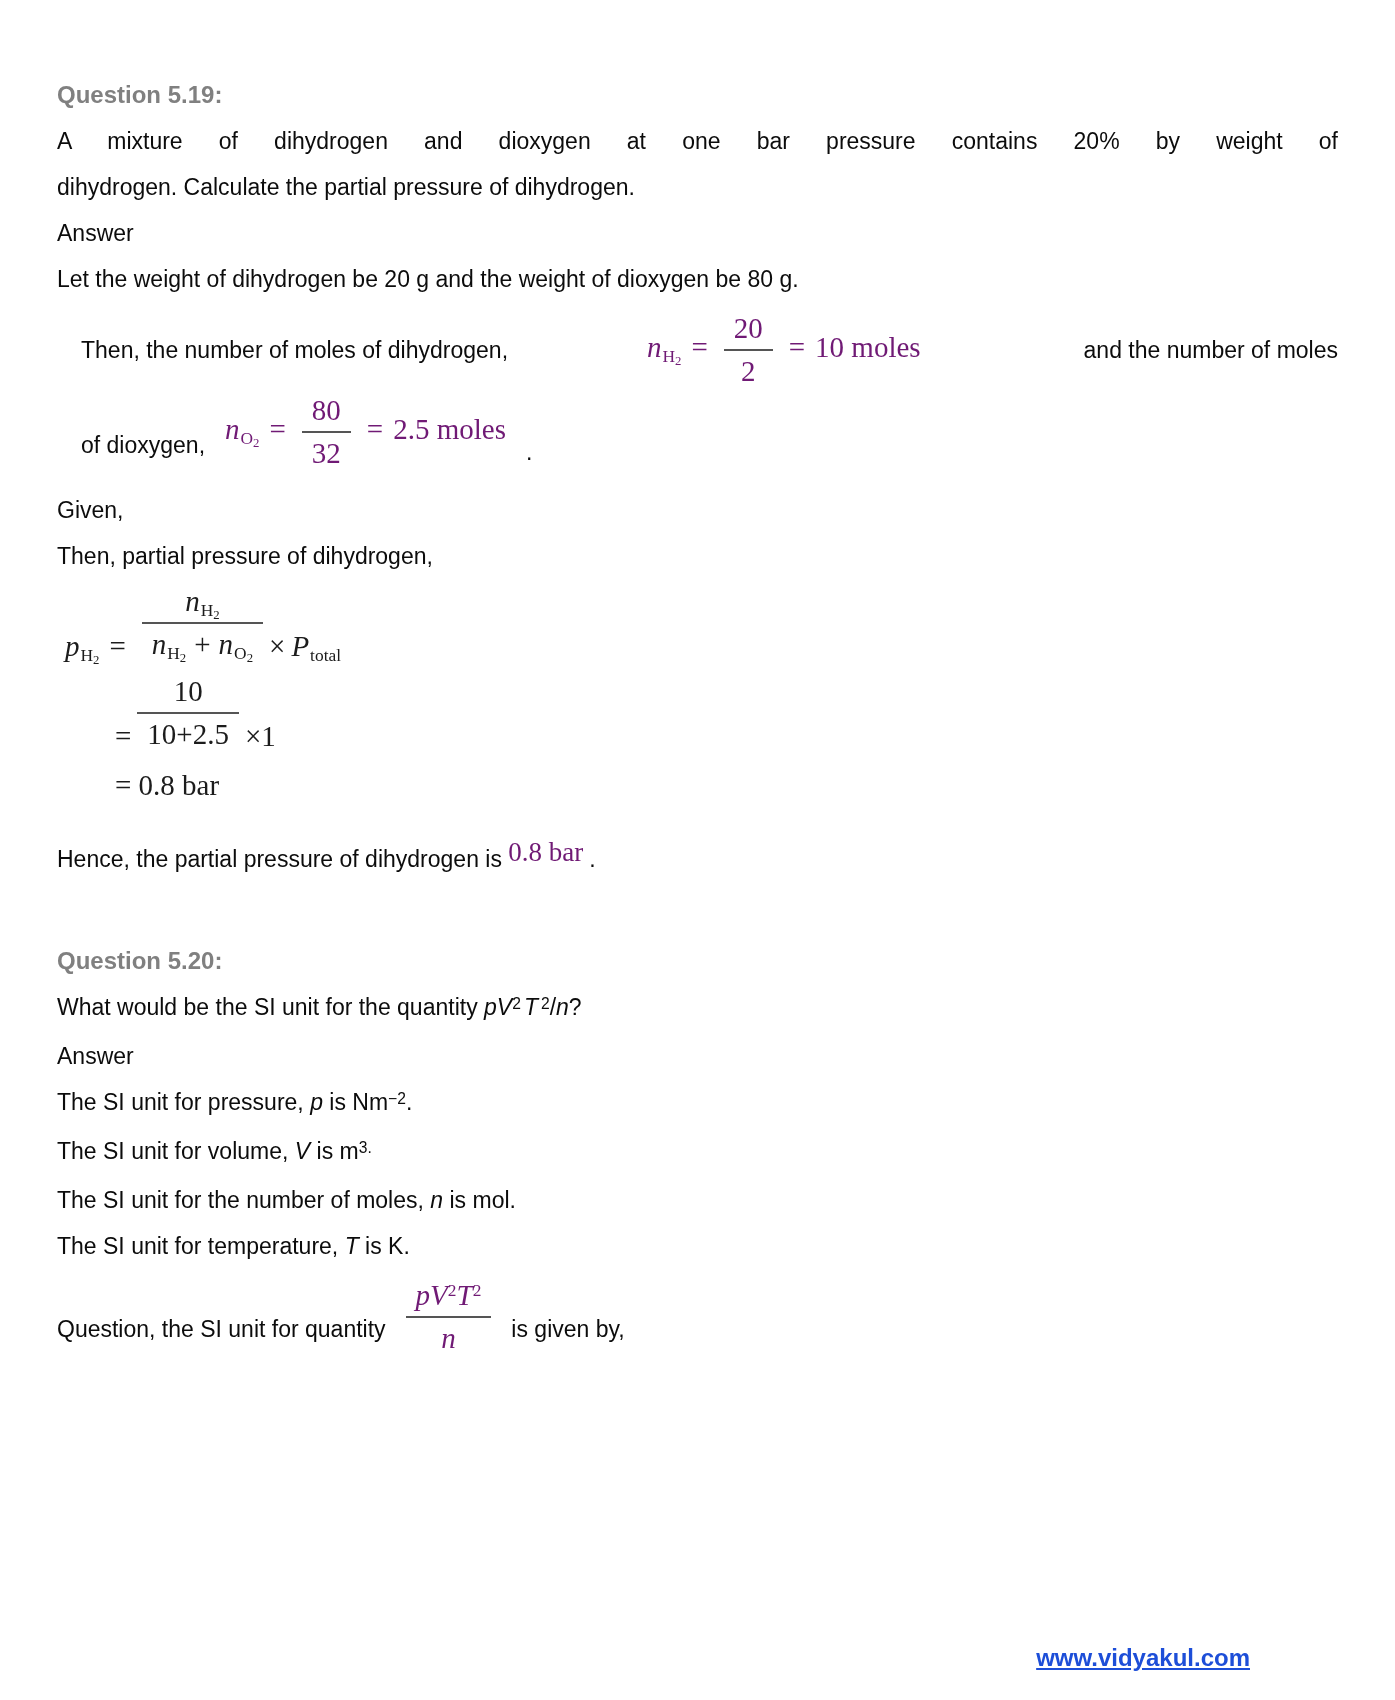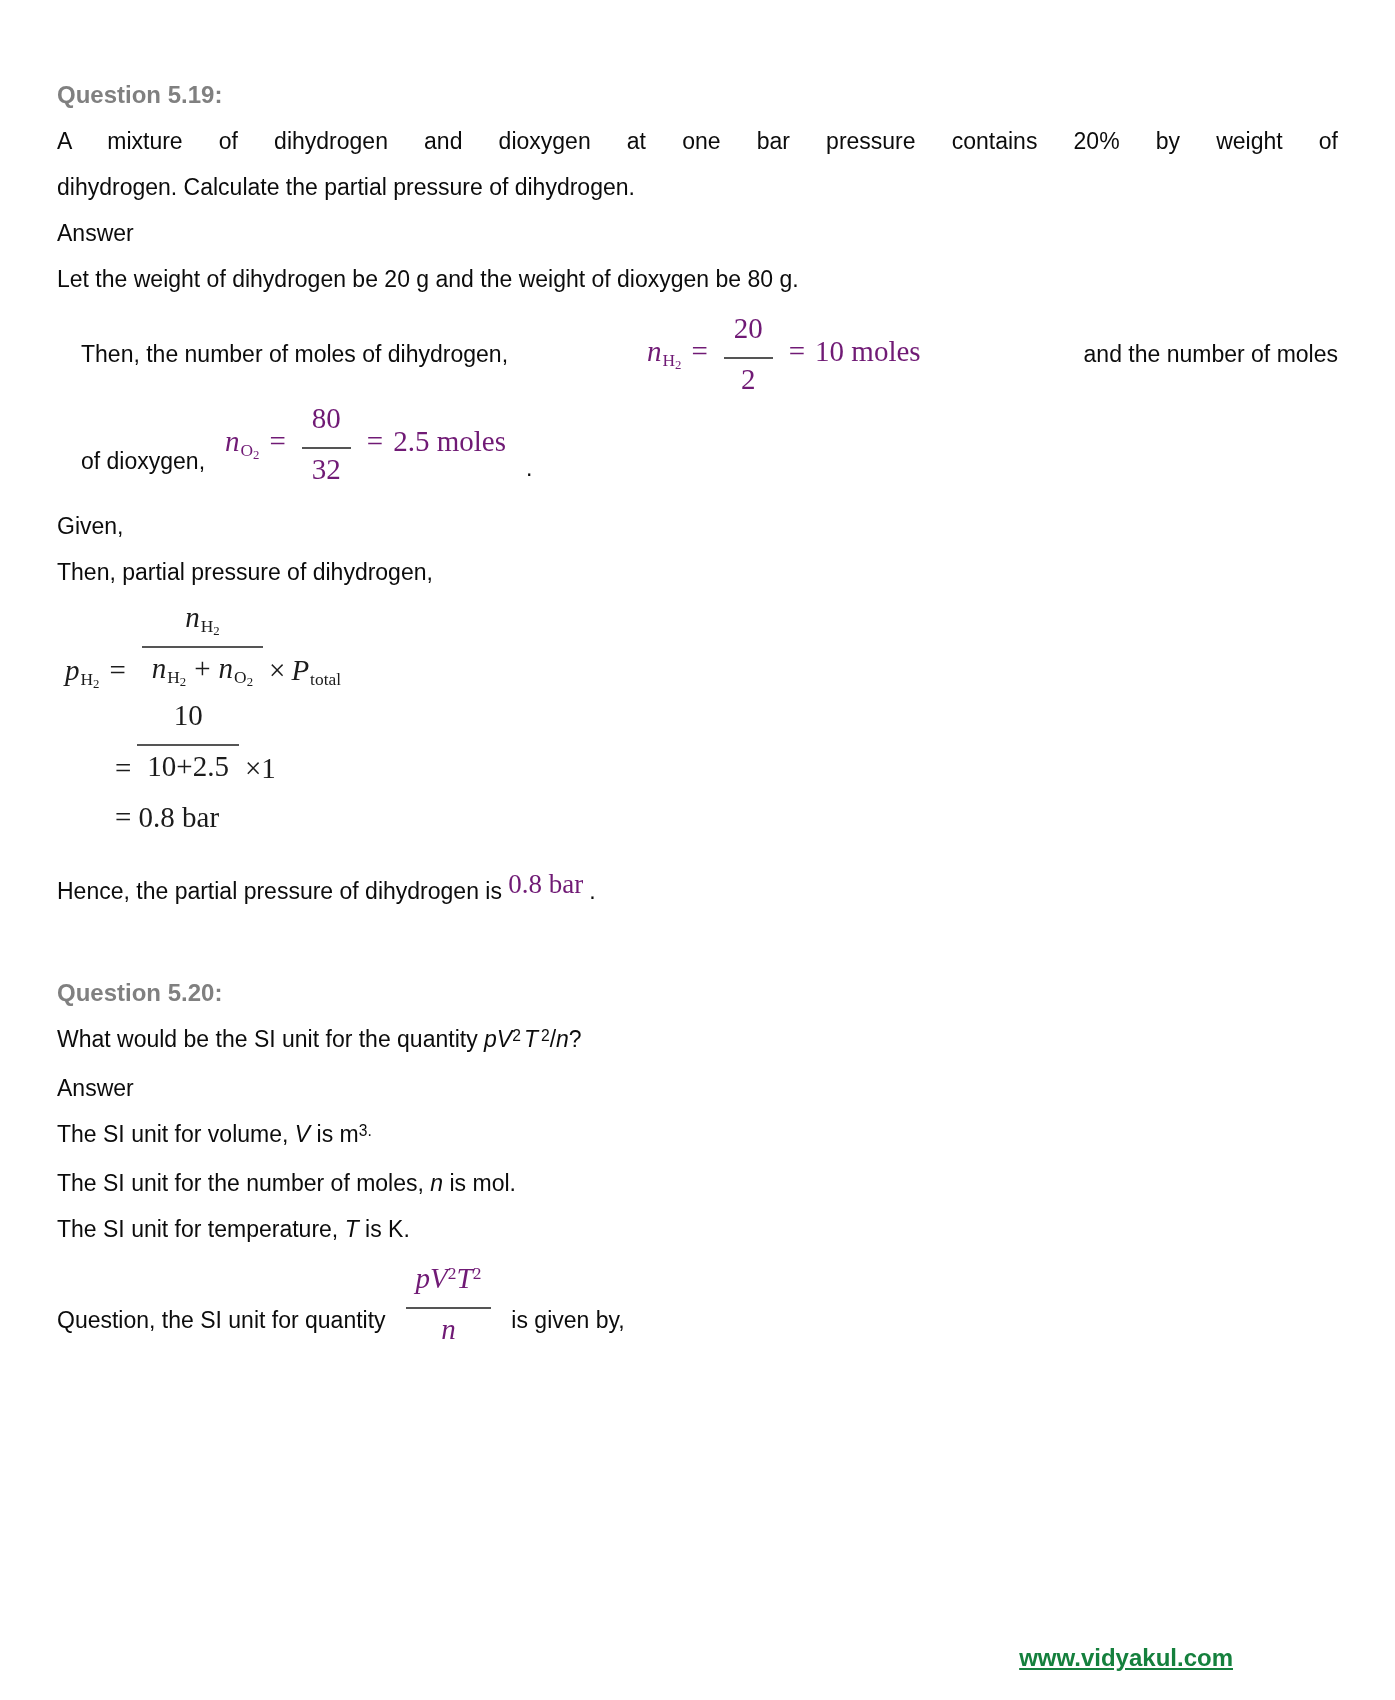--- a/index.html
+++ b/index.html
@@ -23,21 +23,21 @@
   .gapL{margin-left:3px;}
 
   
   .math{font-family:Liberation Serif, serif;color:#701a75;}
   .mi{font-style:italic;}
   .mo{margin:0 10px;}
   .sub1{font-size:0.60em;position:relative;top:0.28em;margin-left:1px;}
   .sub2{font-size:0.44em;position:relative;top:0.62em;}
   .sup1{font-size:0.60em;position:relative;top:-0.50em;}
   .frac{display:inline-block;vertical-align:middle;text-align:center;margin:0 6px;}
-  .fnum{display:block;padding:2px 10px 12px;}
+  .fnum{display:block;padding:2px 10px 4px;}
   .fden{display:block;border-top:2px solid #555;padding:4px 10px 2px;}
   .fplus{margin:0 8px;}
 
   
   .mrow{display:flex;align-items:center;}
   .mrow .btxt{font-size:23px;line-height:46px;margin-left:24px;}
   #moles-row{justify-content:space-between;margin-top:8px;}
   #dioxygen-row{justify-content:flex-start;align-items:flex-end;gap:20px;margin-top:2px;}
   #dioxygen-row .btxt{padding-bottom:4px;}
   #dioxygen-row .mperiod{padding-bottom:6px;font-size:23px;}
@@ -54,22 +54,22 @@
   .raise{position:relative;top:-6px;font-size:27px;}
   #hence-period{margin-left:6px;}
 
   #q20-heading{margin-top:56px;}
 
   #therefore-row{display:flex;align-items:flex-end;gap:14px;margin-top:8px;}
   #therefore-row .btxt{font-size:23px;line-height:46px;}
   #therefore-frac{font-size:29px;margin-bottom:-5px;}
 
   .footer-link{
-    position:absolute;right:162px;bottom:28px;
-    font-size:24px;font-weight:bold;color:#15803d;
+    position:absolute;right:145px;bottom:28px;
+    font-size:24px;font-weight:bold;color:#1d4ed8;
     text-decoration:underline;cursor:pointer;
   }
 </style>
 </head>
 <body>
 
 <div class="page">
 
   <h2 class="qhead">Question 5.19:</h2>
 
@@ -121,20 +121,21 @@
   </div>
 
   <p class="body" id="hence-line"><span>Hence, the partial pressure of dihydrogen is </span><span class="math raise">0.8 bar</span><span id="hence-period">.</span></p>
 
   <h2 class="qhead" id="q20-heading">Question 5.20:</h2>
 
   <p class="body"><span>What would be the SI unit for the quantity </span><span class="bvar">p</span><span class="bvar">V</span><span class="bsup">2</span><span class="bvar gapL">T</span><span class="bsup gapL">2</span><span>/</span><span class="bvar">n</span><span>?</span></p>
 
   <p class="body">Answer</p>
 
+  <p class="body"><span>The SI unit for pressure, </span><span class="bvar">p</span><span> is Nm</span><span class="bsup">−2</span><span>.</span></p>
 
   <p class="body"><span>The SI unit for volume, </span><span class="bvar">V</span><span> is m</span><span class="bsup">3.</span><span></span></p>
 
   <p class="body"><span>The SI unit for the number of moles, </span><span class="bvar">n</span><span> is mol.</span></p>
 
   <p class="body"><span>The SI unit for temperature, </span><span class="bvar">T</span><span> is K.</span></p>
 
   <div id="therefore-row">
     <span class="btxt">Question, the SI unit for quantity</span>
     <span class="math frac" id="therefore-frac">

